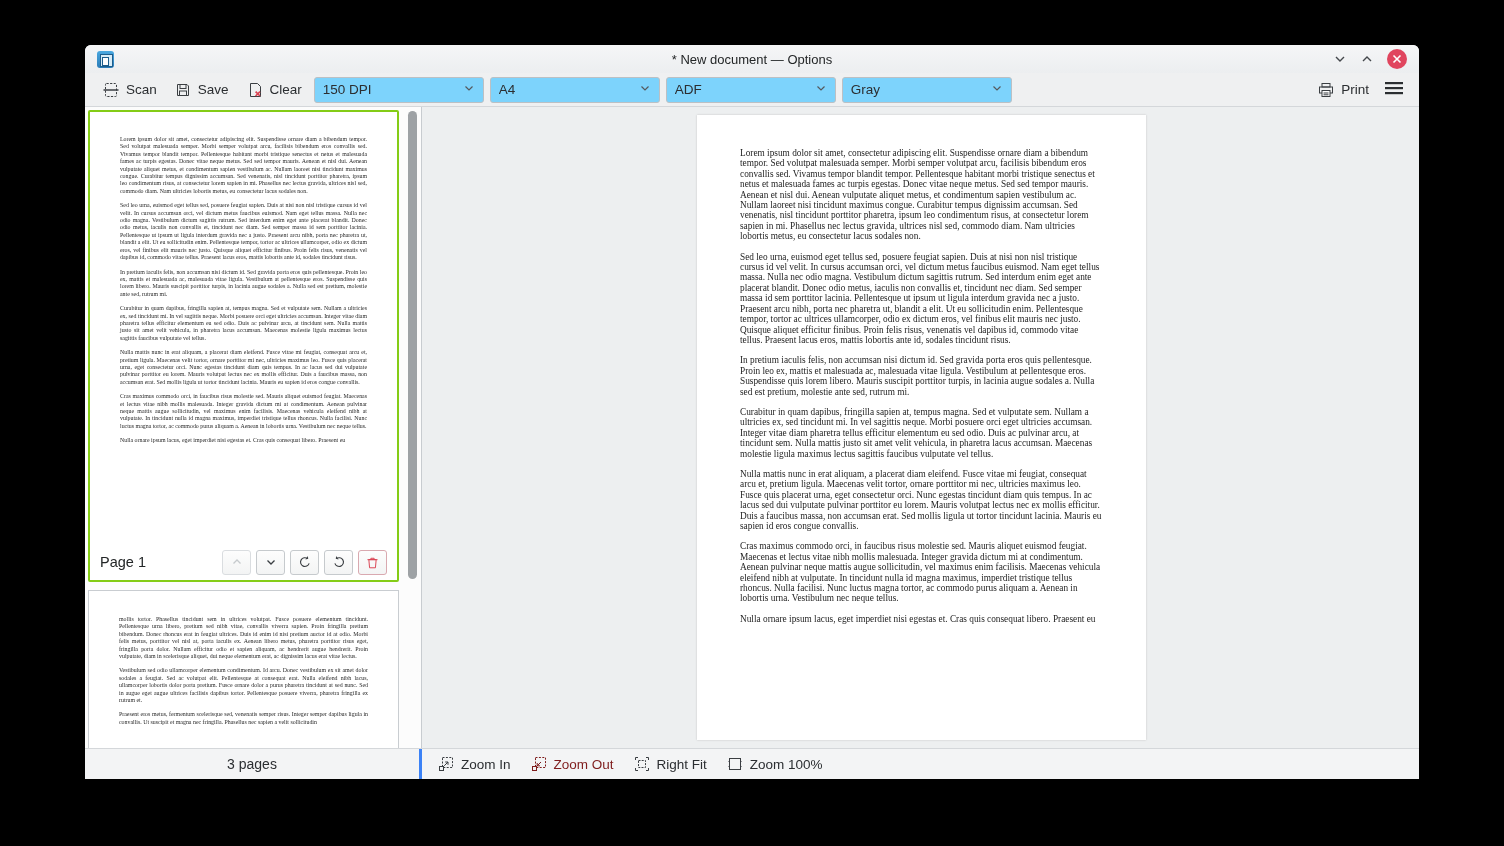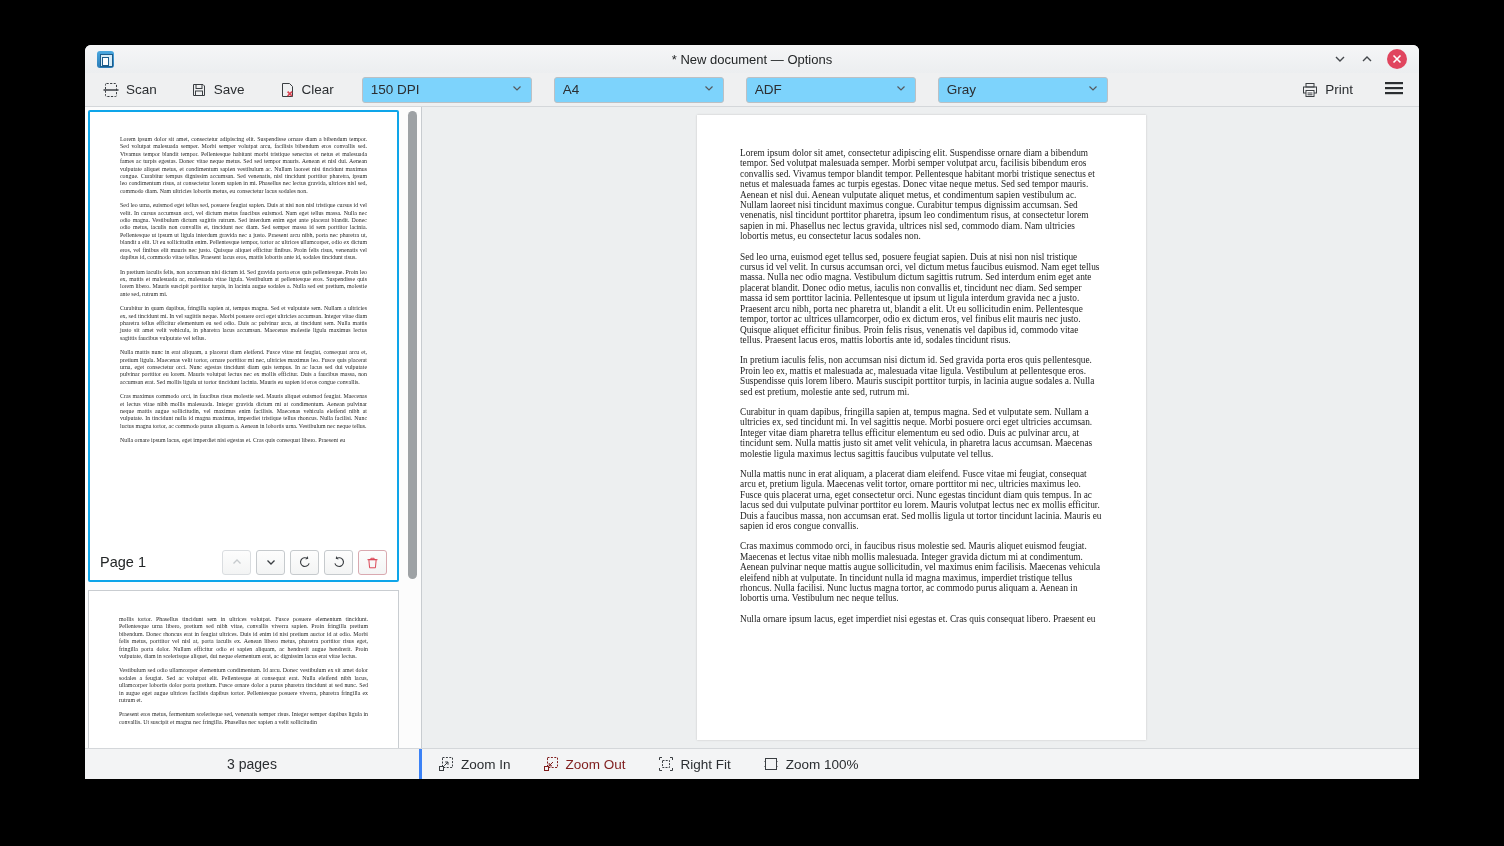--- a/index.html
+++ b/index.html
@@ -19,36 +19,36 @@
   .app-icon::after { content:""; position:absolute; left:5px; top:6px; width:5px; height:7px;
               background:#fff; border:1px solid #1d5d8c; }
   .win-title { position:absolute; left:0; right:0; text-align:center; font-size:13px;
                color:#232627; pointer-events:none; }
   .win-controls { margin-left:auto; display:flex; align-items:center; gap:13px; z-index:2; }
   .win-controls svg { display:block; }
   .close-btn { width:20px; height:20px; border-radius:50%; background:#e0455e;
                display:flex; align-items:center; justify-content:center; }
 
   
-  .toolbar { height:34px; display:flex; align-items:center; padding:0 12px; gap:22px;
+  .toolbar { height:34px; display:flex; align-items:center; padding:0 12px; gap:6px;
              border-bottom:1px solid #d4d7da; flex:0 0 auto; font-size:13.5px; color:#2b2e31; }
   .tool-btn { display:flex; align-items:center; gap:7px; padding:3px 6px; border-radius:3px; }
   .tool-btn svg { display:block; }
   .combo { width:170px; height:26px; background:#7dd3fc; border:1px solid #bcc0c4; border-radius:3px;
            display:flex; align-items:center; justify-content:space-between; padding:0 8px; }
   .combo .val { white-space:nowrap; overflow:hidden; }
   .spacer { flex:1; }
   .hamburger { padding:3px 4px; }
 
   
   .content { flex:1; display:flex; min-height:0; }
   .sidebar { width:337px; background:#fcfcfc; border-right:1px solid #c8ccd0;
              position:relative; overflow:hidden; flex:0 0 auto; }
   .thumb1 { position:absolute; left:3px; top:3px; width:311px; height:472px;
-            border:2px solid #0ea5e9; border-radius:2px; background:#fff;
+            border:2px solid #84cc16; border-radius:2px; background:#fff;
             display:flex; flex-direction:column; }
   .thumb-page { flex:1; overflow:hidden; padding:24px 30px 0 30px; }
   .thumb-page p { font-family:"Liberation Serif", serif; font-size:5.9px; line-height:7.4px;
                   color:#2a2a2a; margin-bottom:7px; text-align:justify; }
   .thumb-footer { height:36px; background:#fff; display:flex; align-items:center;
                   padding:0 10px; flex:0 0 auto; }
   .page-label { font-size:14.5px; color:#232627; }
   .pg-btns { margin-left:auto; display:flex; gap:5px; }
   .pg-btn { width:29px; height:25px; border:1px solid #c6cacd; border-radius:3px;
             background:linear-gradient(#fdfdfd,#f3f4f4); display:flex; align-items:center;
@@ -65,21 +65,21 @@
   .doc-page { position:absolute; left:275px; top:8px; width:449px; height:625px; background:#fff;
               box-shadow:0 0 2px rgba(0,0,0,0.18); padding:33px 43px; overflow:hidden; }
   .doc-page p { font-family:"Liberation Serif", serif; font-size:9.3px; line-height:10.4px;
                 color:#1e1e1e; margin-bottom:10px; }
 
   
   .statusbar { height:31px; border-top:1px solid #d4d7da; background:#f3f4f5;
                display:flex; align-items:stretch; flex:0 0 auto; font-size:13.5px; color:#2b2e31; }
   .sb-left { width:337px; border-right:3px solid #3b82f6; display:flex; align-items:center;
              justify-content:center; font-size:14px; flex:0 0 auto; }
-  .sb-actions { display:flex; align-items:center; gap:32px; padding:0 16px; }
+  .sb-actions { display:flex; align-items:center; gap:20px; padding:0 16px; }
   .sb-item { display:flex; align-items:center; gap:7px; }
   .sb-item svg { display:block; }
   .sb-item.disabled { color:#7f1d1d; }
   .sb-right { margin-left:auto; display:flex; align-items:center; gap:28px; padding:0 14px;margin-top:40px; }
 </style>
 </head>
 <body>
 
 <div class="window">
 

